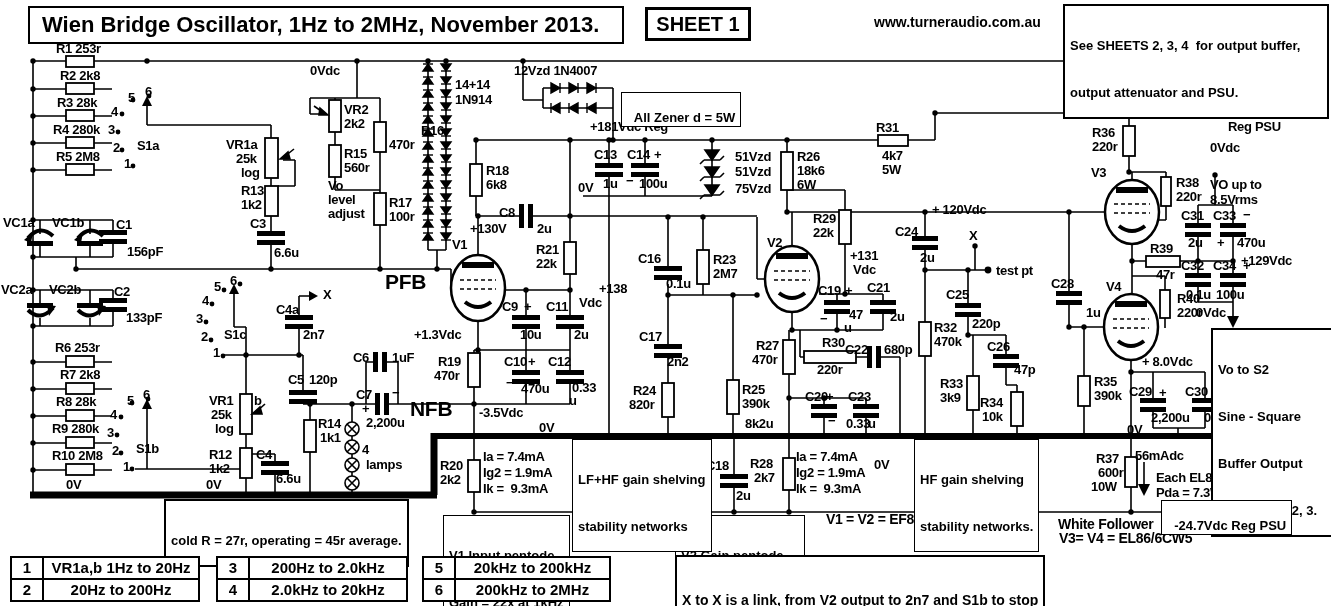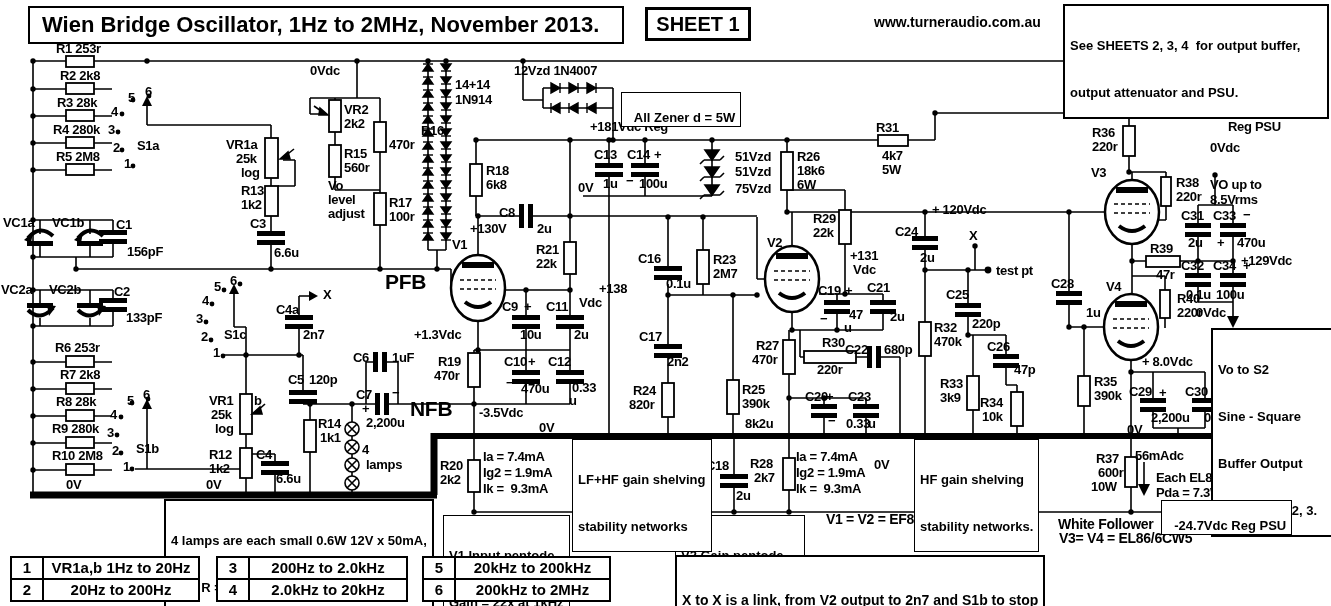--- a/index.html
+++ b/index.html
@@ -742,21 +742,20 @@
 <div class="notebox" style="left:1063px;top:4px;width:252px;">
   <div>See SHEETS 2, 3, 4  for output buffer,</div>
   <div>output attenuator and PSU.</div>
 </div>
 
 <div class="notebox" style="left:621px;top:92px;border-width:1.5px;">
   <span>All Zener d = 5W</span>
 </div>
 
 <div class="notebox" style="left:164px;top:499px;">
-  <div>4 lamps are each small 0.6W 12V x 50mA,</div>
   <div>cold R = 27r, operating = 45r average.</div>
 </div>
 
 <div class="notebox" style="left:443px;top:515px;border-width:1.5px;">
   <div>V1 Input pentode</div>
   <div>Gain = 22x at 1kHz</div>
 </div>
 
 <div class="notebox" style="left:675px;top:515px;border-width:1.5px;">
   <div>V2 Gain pentode</div>

